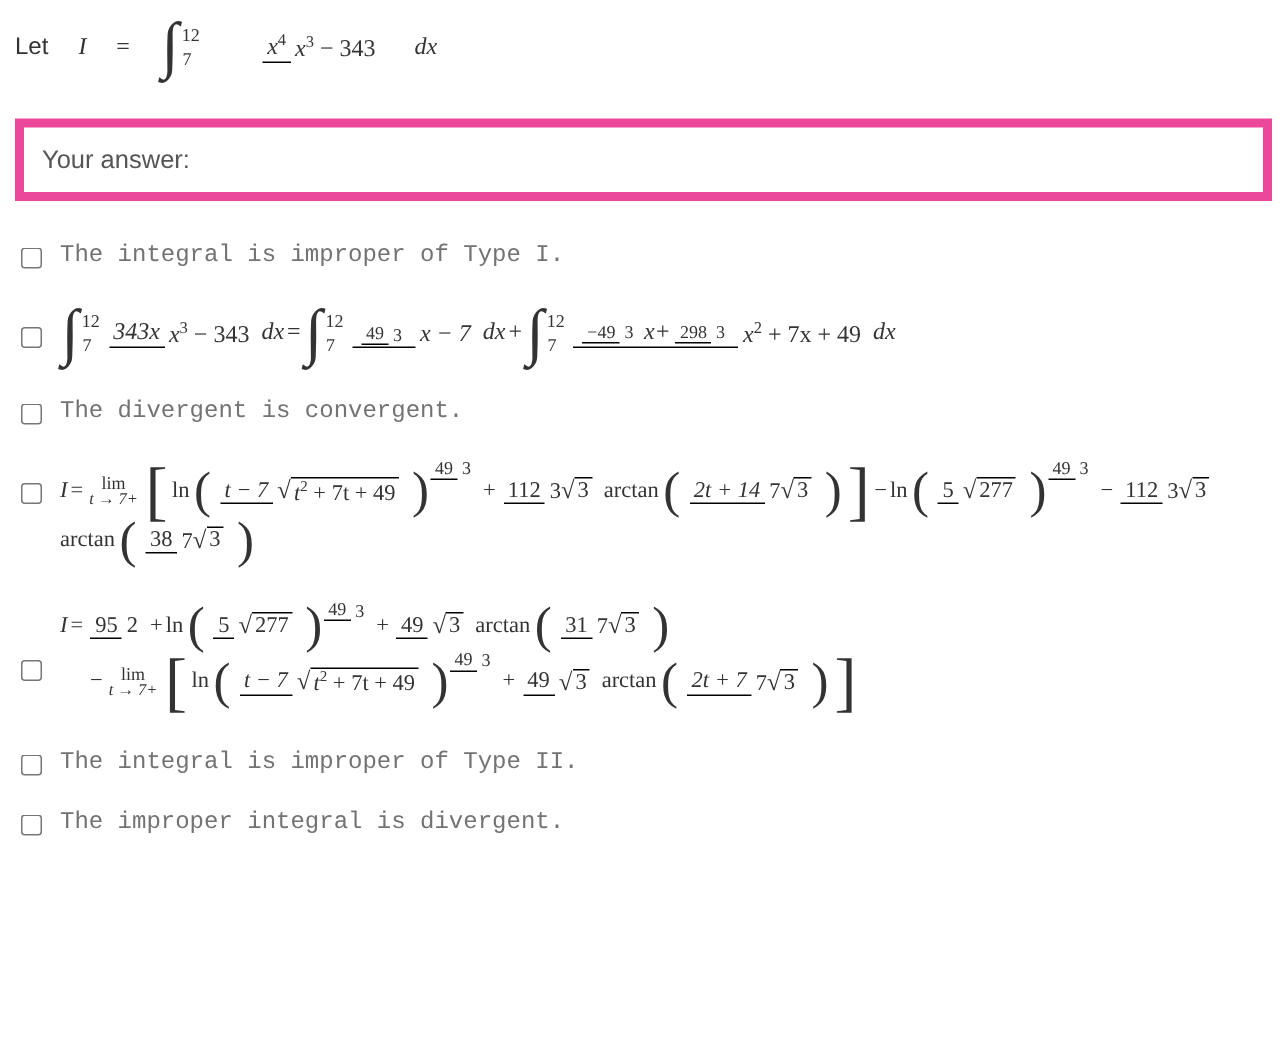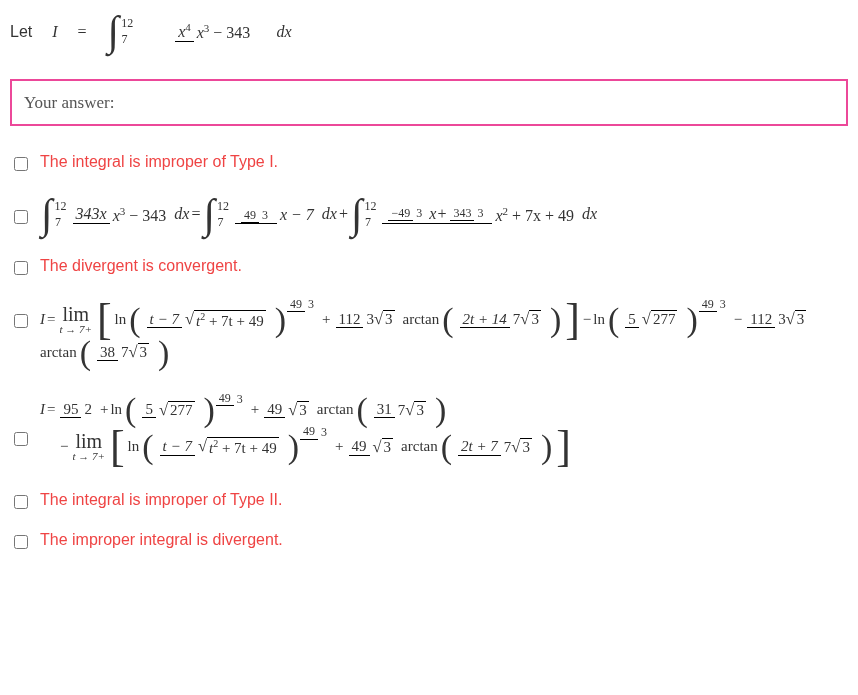--- a/index.html
+++ b/index.html
@@ -11,42 +11,41 @@
       padding: 15px 10px;
       line-height: 1.4;
     }
     .question-row {
       display: flex;
       align-items: center;
       gap: 20px;
       margin-bottom: 30px;
     }
     .answer-header {
-      border: 2px solid #ec4899;
+      border: 6px solid #ec4899;
       padding: 10px 12px;
       color: #555;
       font-size: 17px;
       margin-bottom: 25px;
-      font-family: Liberation Serif, serif;
     }
     .option-row {
       display: flex;
       align-items: flex-start;
       gap: 12px;
       margin-bottom: 18px;
       padding-left: 4px;
     }
     input[type="checkbox"] {
       margin-top: 6px;
       width: 14px;
       height: 14px;
       flex-shrink: 0;
     }
     .option-body { flex: 1; }
-    .option-text { color: #ef4444; }
+    .option-text { color: #737373; font-family: Liberation Mono, monospace; }
     .math-block {
       display: flex;
       align-items: center;
       flex-wrap: wrap;
       gap: 2px;
       font-family: 'Times New Roman', serif;
     }
     .math-block.eq { margin: 6px 0; }
     .bigint {
       font-size: 42px;
@@ -102,21 +101,21 @@
     }
     .lim-stack {
       display: inline-flex;
       flex-direction: column;
       align-items: center;
       font-family: 'Times New Roman', serif;
       line-height: 1;
       margin: 0 2px;
     }
     .lim-sub { font-size: 11px; }
-    .lim-top { font-size: 20px; }
+    .lim-top { font-size: 12px; }
   </style>
 </head>
 <body>
 
 <div class="question-row">
   <span>Let </span>
   <span class="txt">I</span>
   <span class="rm"> = </span>
   <span class="bigint">∫
     <span class="int-sup">12</span>
@@ -164,21 +163,21 @@
       <span style="width:12px;"></span>
       <span class="frac">
         <span class="num" style="display:flex;align-items:center;gap:1px;">
           <span class="frac small">
               <span class="num rm">−49</span>
               <span class="den rm">3</span>
             </span>
           <span class="txt">x</span>
           <span class="rm"> + </span>
           <span class="frac small">
-              <span class="num rm">343</span>
+              <span class="num rm">298</span>
               <span class="den rm">3</span>
             </span>
         </span>
         <span class="den"><span class="txt">x</span><sup class="rm" style="font-size:11px;">2</sup><span class="rm"> + 7x + 49</span></span>
       </span>
       <span class="txt">dx</span>
     </div>
   </div>
 </div>
 

